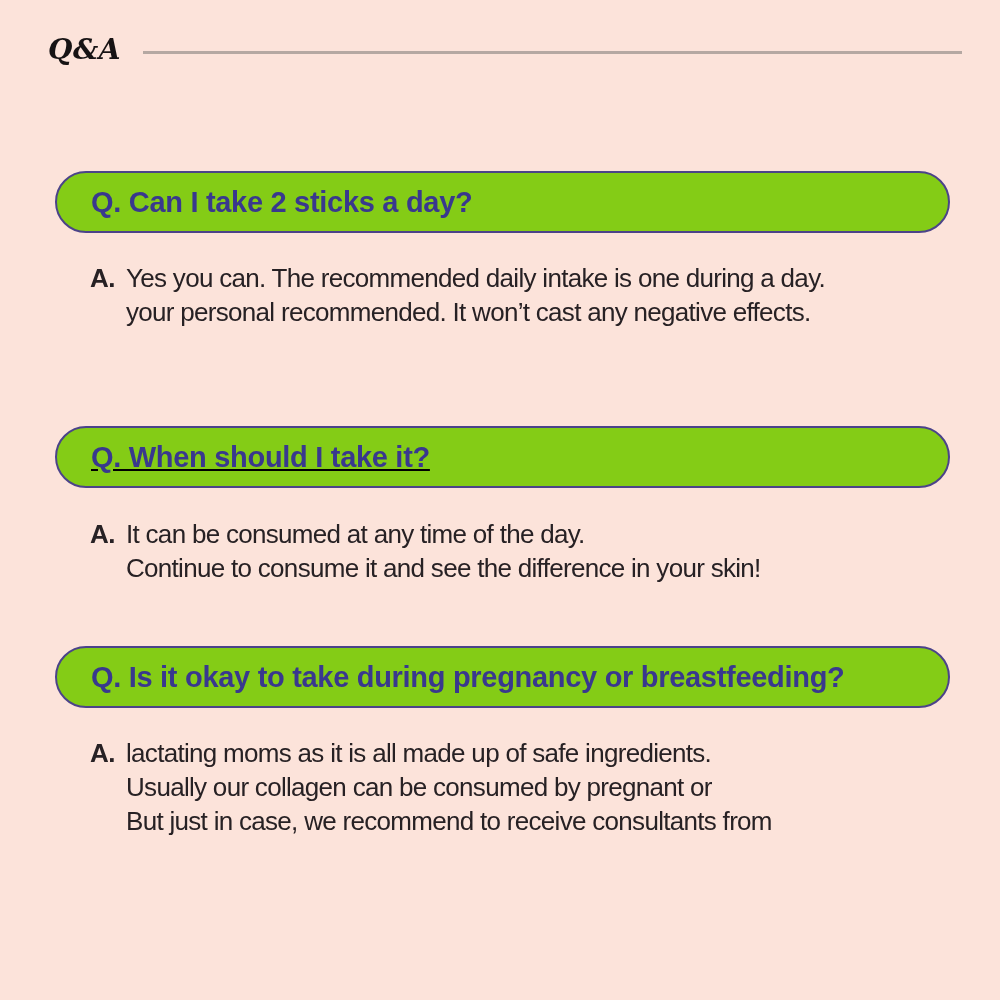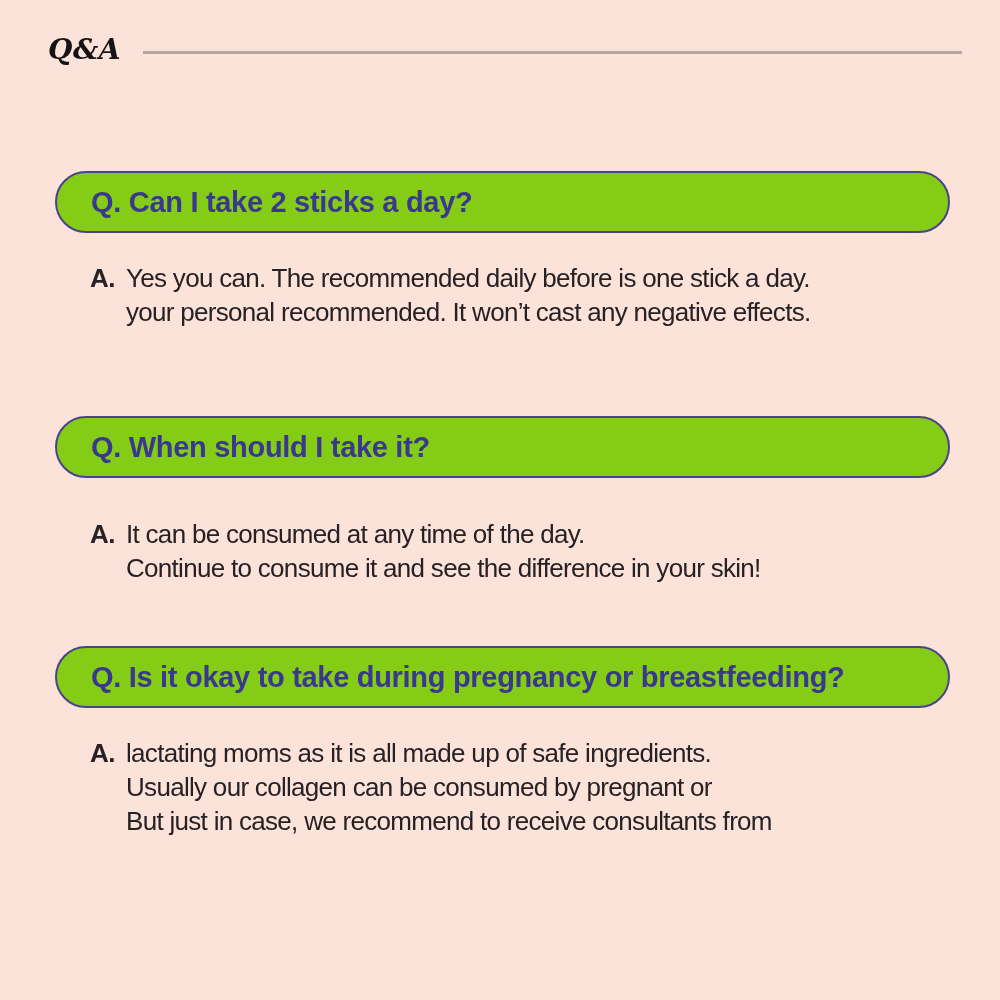--- a/index.html
+++ b/index.html
@@ -53,21 +53,21 @@
     padding-left: 34px;
   }
   .question-text {
     font-weight: bold;
     font-size: 29px;
     color: #39388e;
     letter-spacing: -0.3px;
     white-space: nowrap;
   }
   .pill-1 { top: 171px; }
-  .pill-2 { top: 416px; }
+  .pill-2 { top: 426px; text-decoration: underline; }
   .pill-3 { top: 646px; }
   
   .answer {
     position: absolute;
     left: 90px;
     display: flex;
     align-items: flex-start;
   }
   .answer-1 { top: 261px; }
   .answer-2 { top: 517px; }
@@ -101,21 +101,21 @@
     <div class="qa-title">Q&amp;A</div>
     <div class="header-line"></div>
   </div>
 
   <div class="question-pill pill-1">
     <span class="question-text">Q. Can I take 2 sticks a day?</span>
   </div>
   <div class="answer answer-1">
     <span class="a-prefix">A.</span>
     <div class="answer-lines">
-      <div class="answer-line">Yes you can. The recommended daily before is one stick a day.</div>
+      <div class="answer-line">Yes you can. The recommended daily intake is one during a day.</div>
       <div class="answer-line">your personal recommended. It won’t cast any negative effects.</div>
     </div>
   </div>
 
   <div class="question-pill pill-2">
     <span class="question-text">Q. When should I take it?</span>
   </div>
   <div class="answer answer-2">
     <span class="a-prefix">A.</span>
     <div class="answer-lines">

